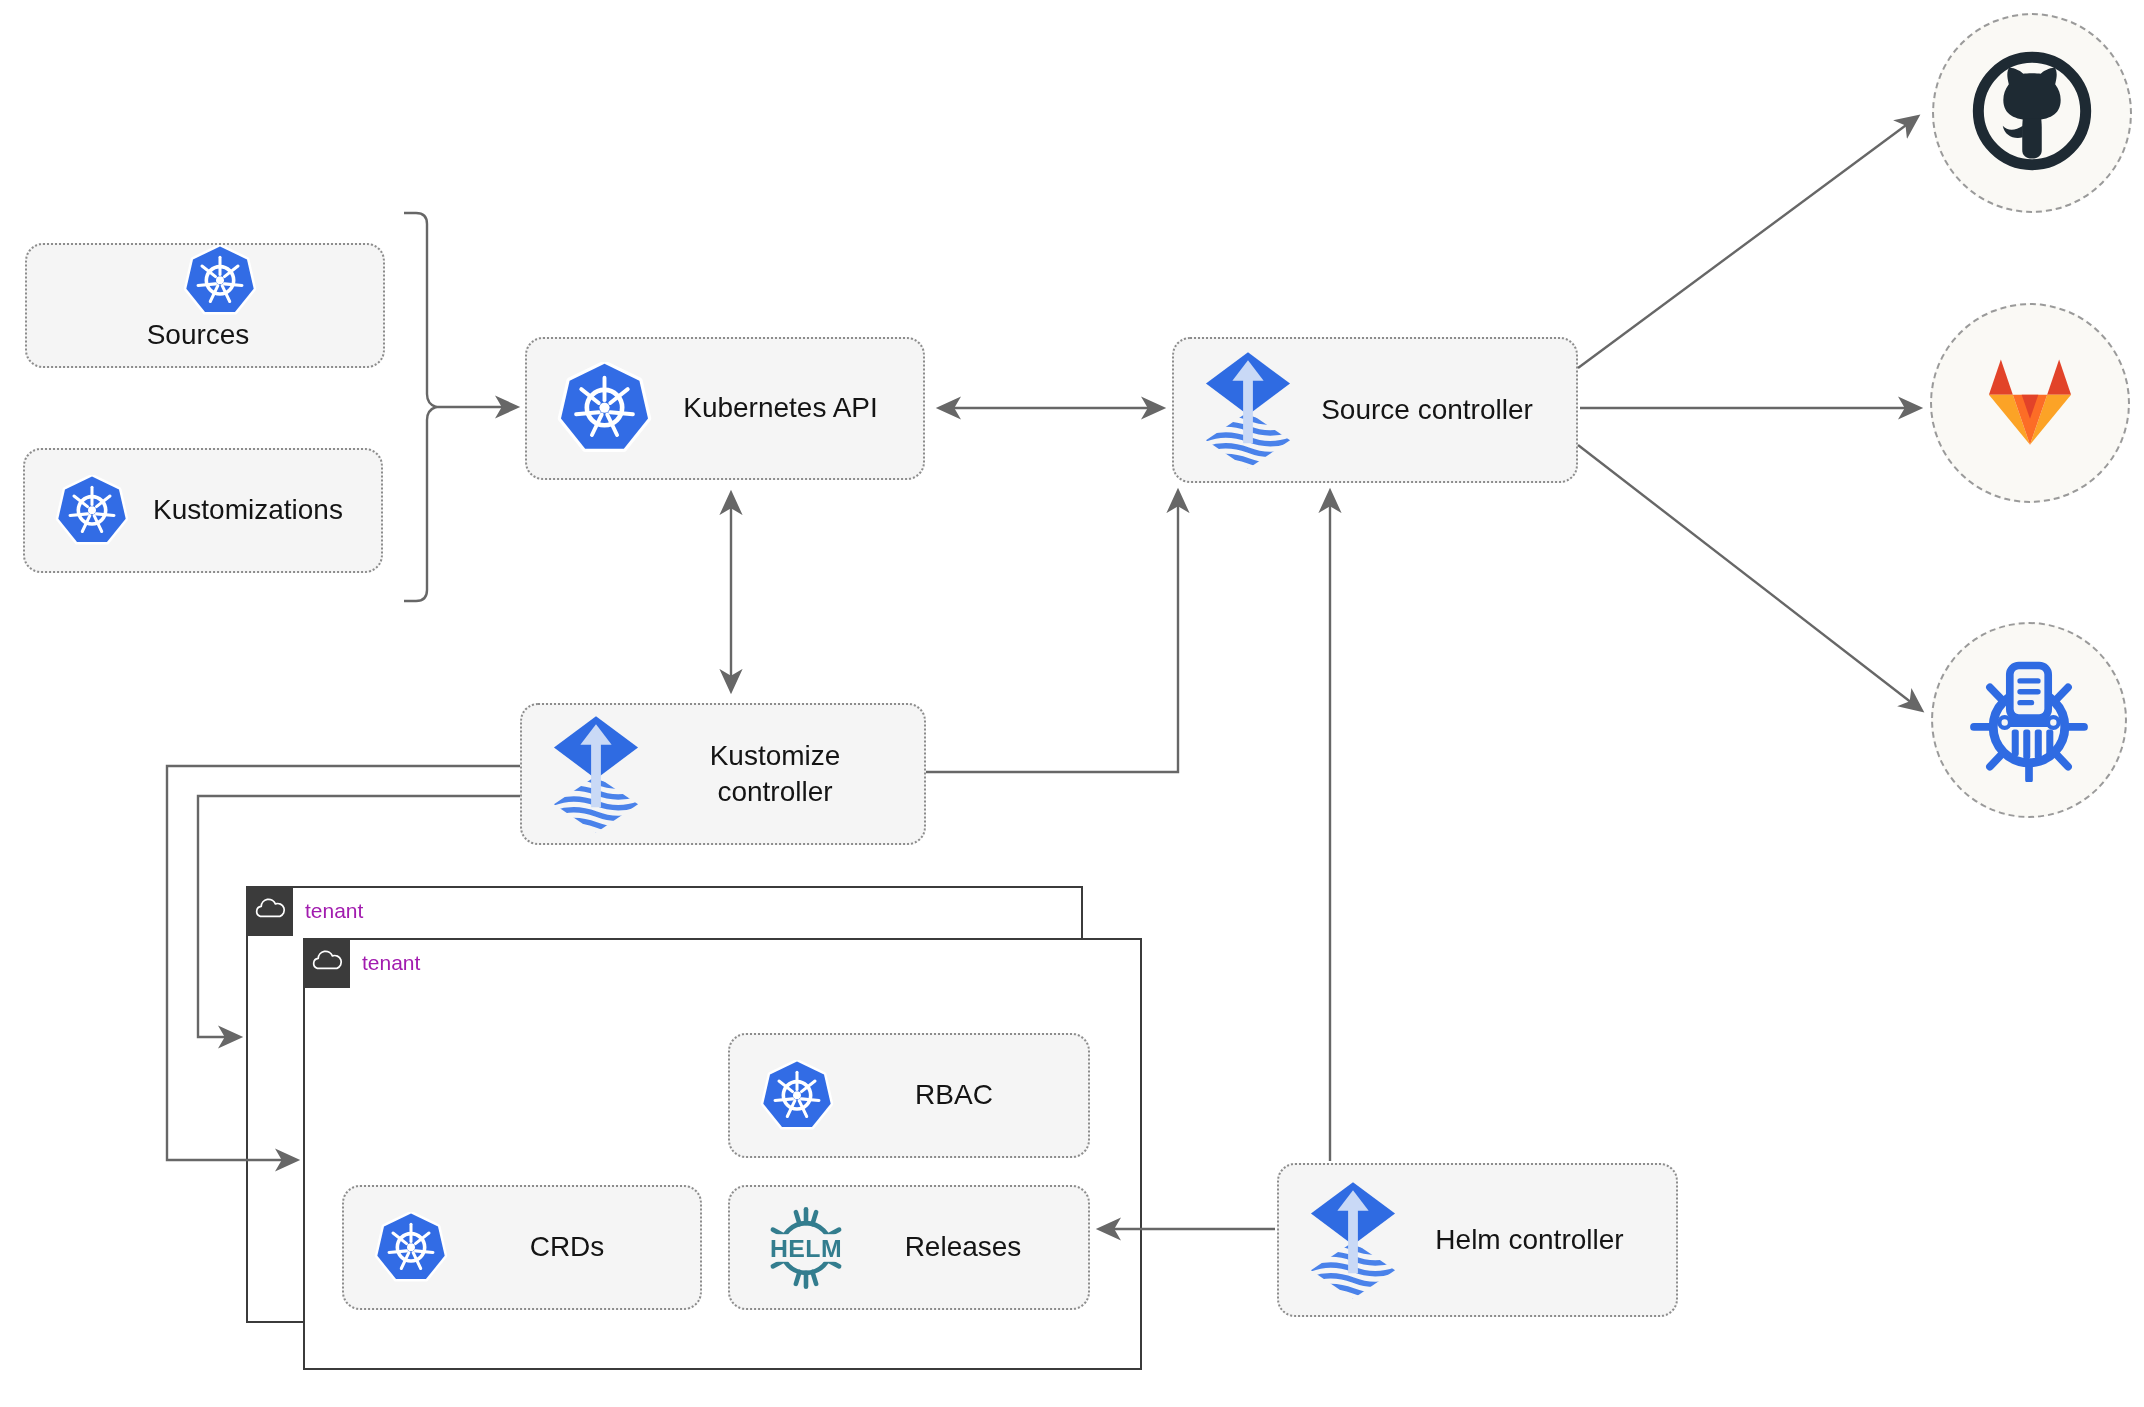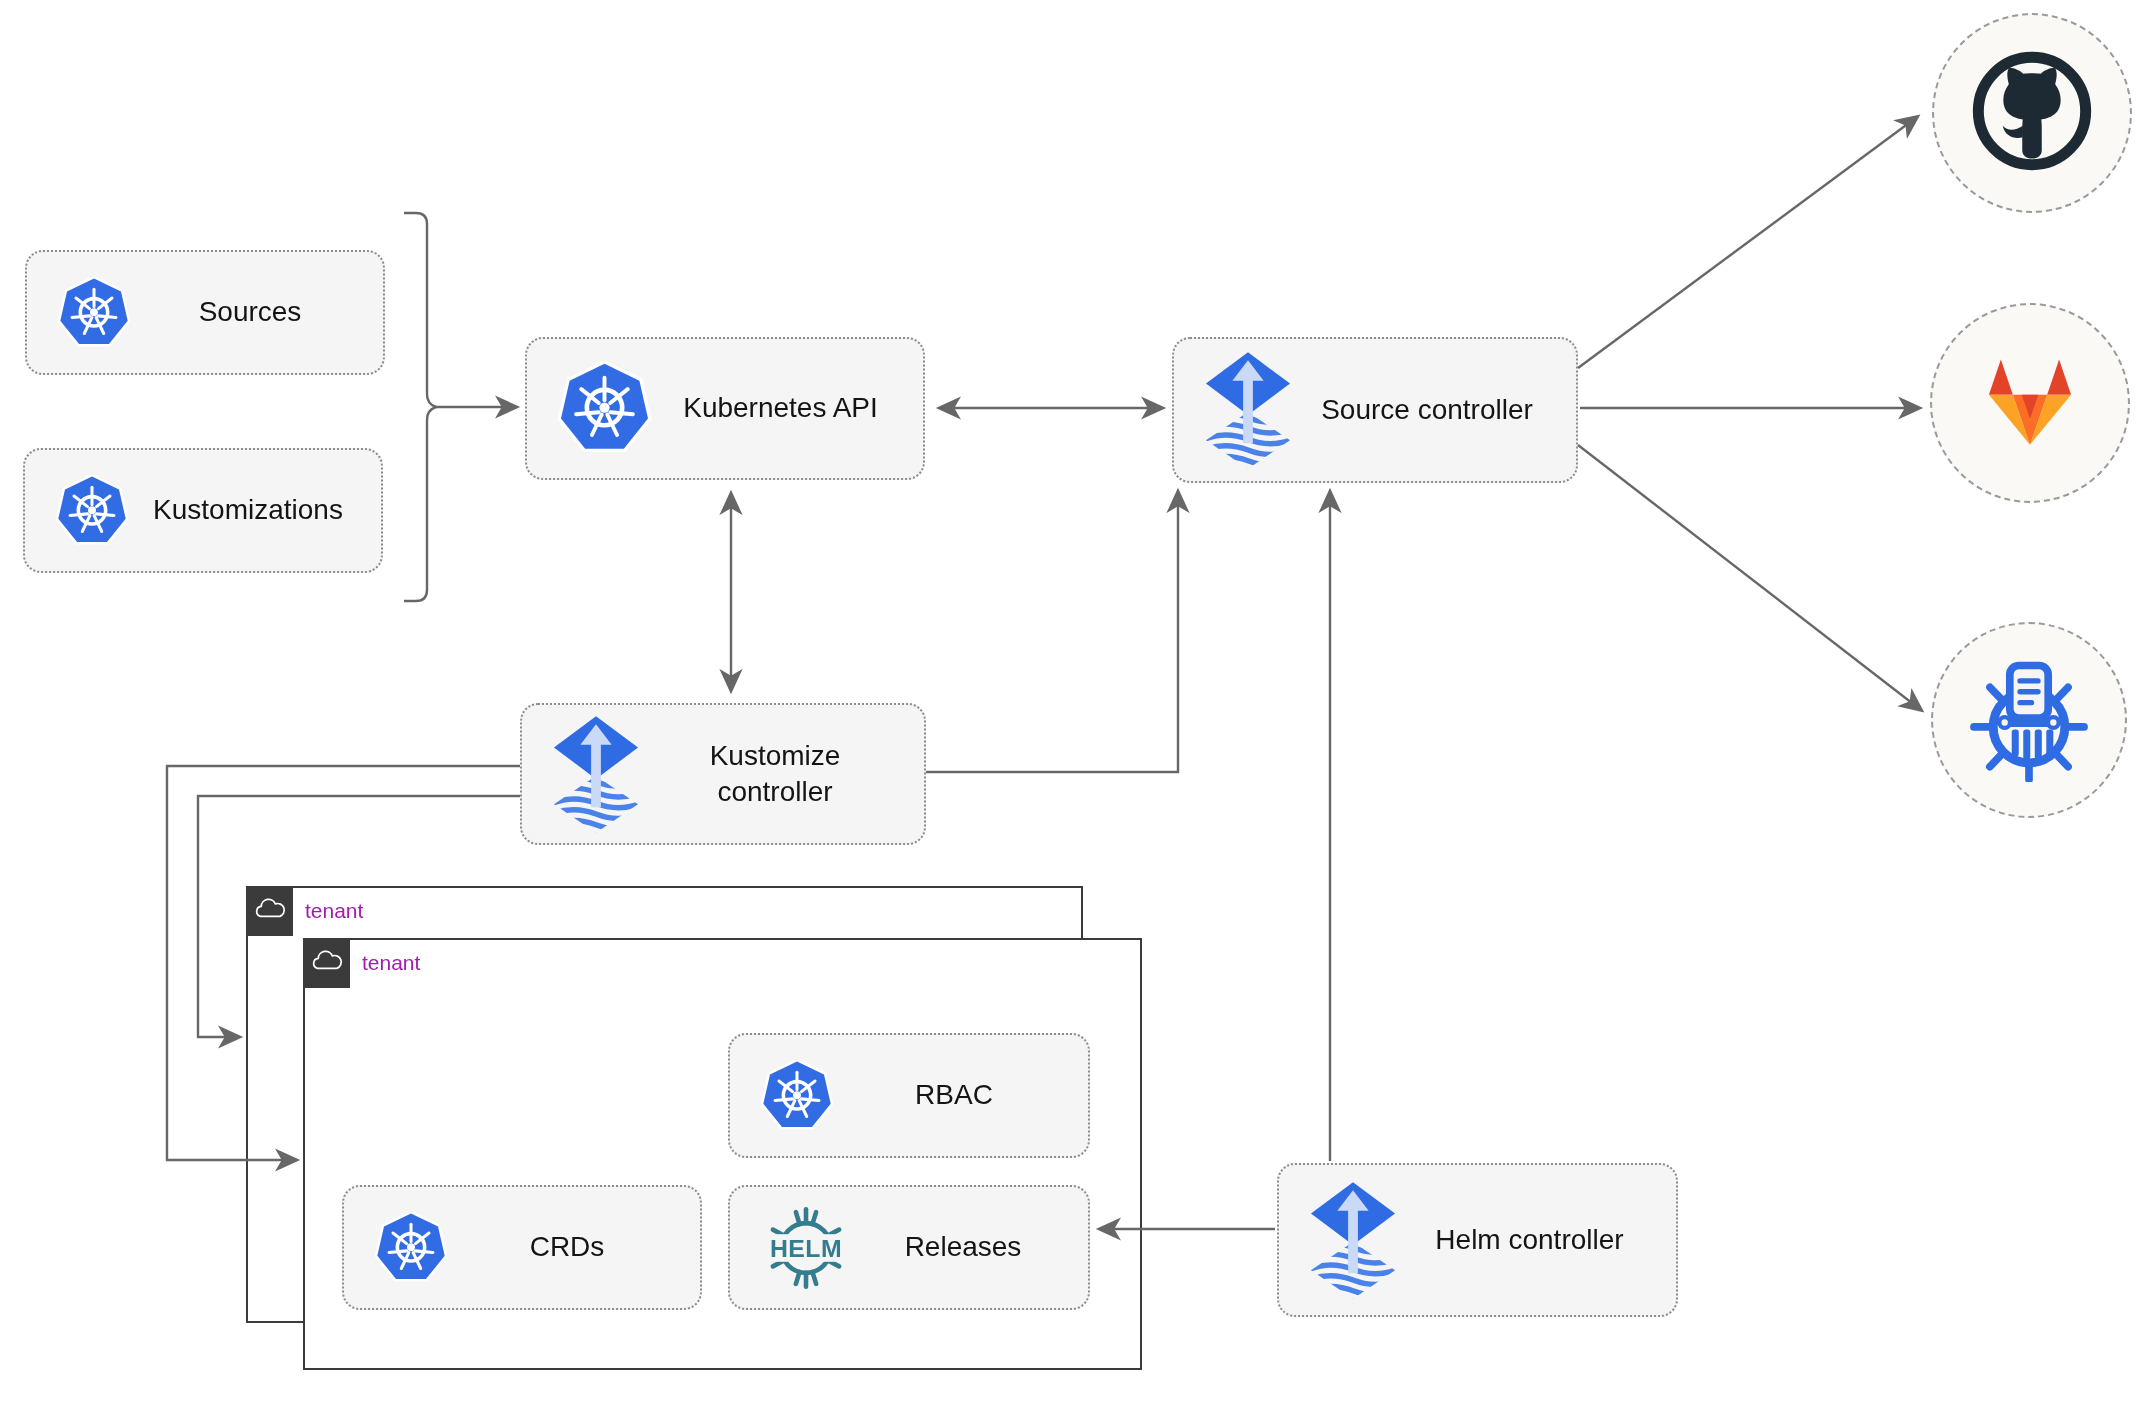--- a/index.html
+++ b/index.html
@@ -139,21 +139,21 @@
     <div class="badge">
       <span>
         <svg width="34" height="26" viewBox="0 0 60 44">
             <use href="#cloud"></use>
           </svg>
       </span>
     </div>
     <div class="group-label">tenant</div>
   </div>
 
-  <div class="node" style="left:25px;top:250px;width:360px;height:125px;">
+  <div class="node" style="left:25px;top:243px;width:360px;height:125px;flex-direction:column;">
     <span class="icon">
       <svg width="74" height="72" viewBox="0 0 100 100">
           <use href="#k8s"></use>
         </svg>
       </span>
     <span class="lbl">Sources</span>
   </div>
 
   <div class="node" style="left:23px;top:448px;width:360px;height:125px;">
     <span class="icon">

